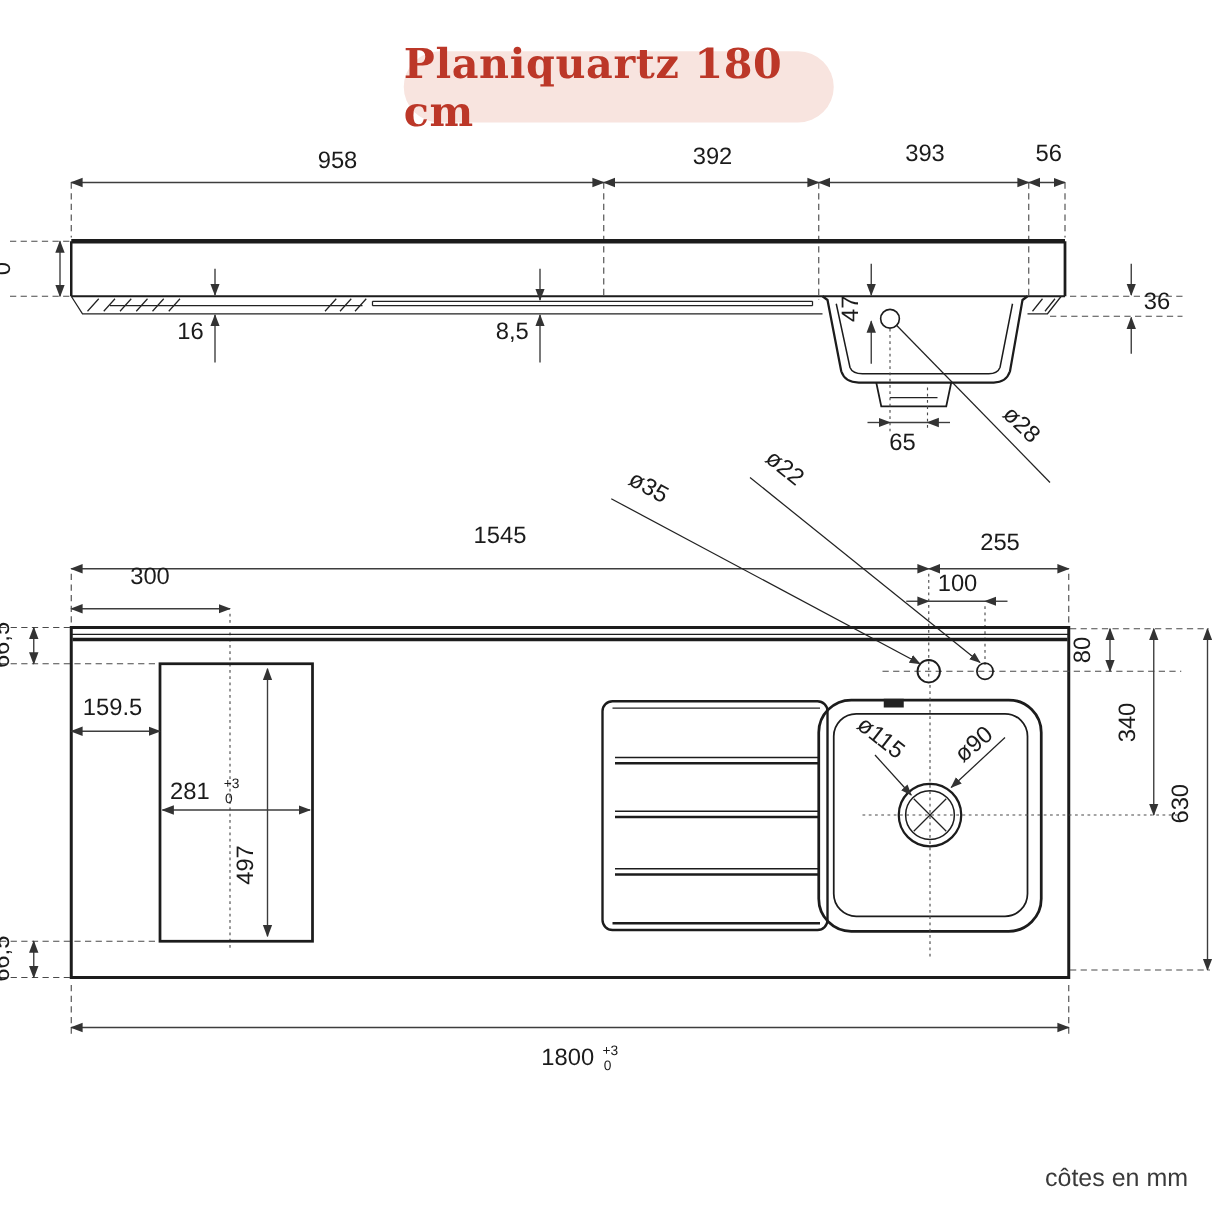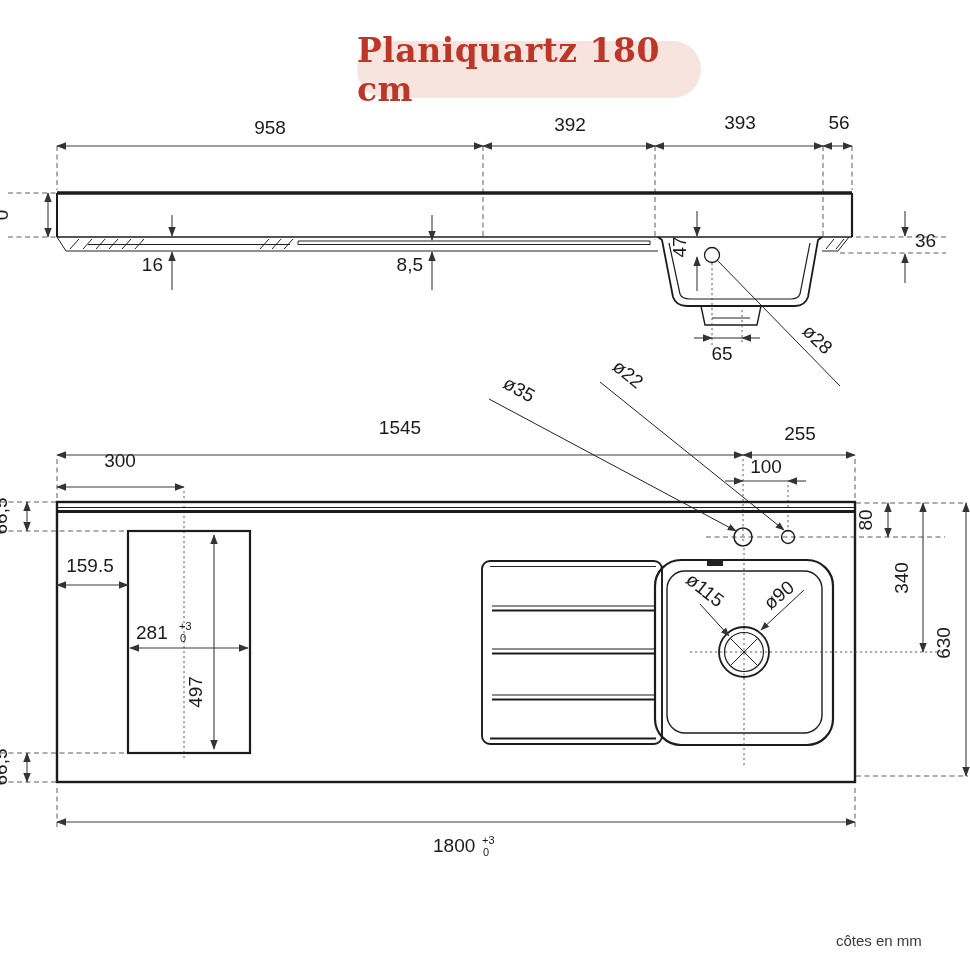--- a/index.html
+++ b/index.html
@@ -1,21 +1,21 @@
 <!DOCTYPE html>
 <html><head>
 <meta charset="utf-8">
 <style>
   html,body{margin:0;padding:0;background:#ffffff;}
   .stage{position:relative;width:970px;height:971px;background:#ffffff;overflow:hidden;
          font-family:"Liberation Sans",sans-serif;}
   .badge{position:absolute;left:323px;top:41px;width:344px;height:57px;
-         border-radius:29px;display:flex;align-items:center;justify-content:center;margin-left:34px;}
+         border-radius:29px;display:flex;align-items:center;justify-content:center;}
   .badge span{font-family:"DejaVu Serif",serif;font-weight:700;font-size:33px;letter-spacing:.5px;}
-  .note{position:absolute;left:836px;top:932px;font-size:15px;color:#3a3a3a;}
+  .note{position:absolute;left:836px;top:932px;font-size:20px;color:#3a3a3a;}
   svg text{font-family:"Liberation Sans",sans-serif;fill:#1b1b1b;font-size:19px;}
   .dim{stroke:#3d3d3d;stroke-width:1.1;fill:none;}
   .ext{stroke:#4a4a4a;stroke-width:0.9;fill:none;stroke-dasharray:5 3.5;}
   .dot{stroke:#4a4a4a;stroke-width:0.9;fill:none;stroke-dasharray:2.2 2.8;}
   .draw{stroke:#1c1c1c;fill:none;}
   .thin{stroke:#222;stroke-width:1;fill:none;}
   .tol{font-size:11px;}
 </style>
 </head>
 <body>

